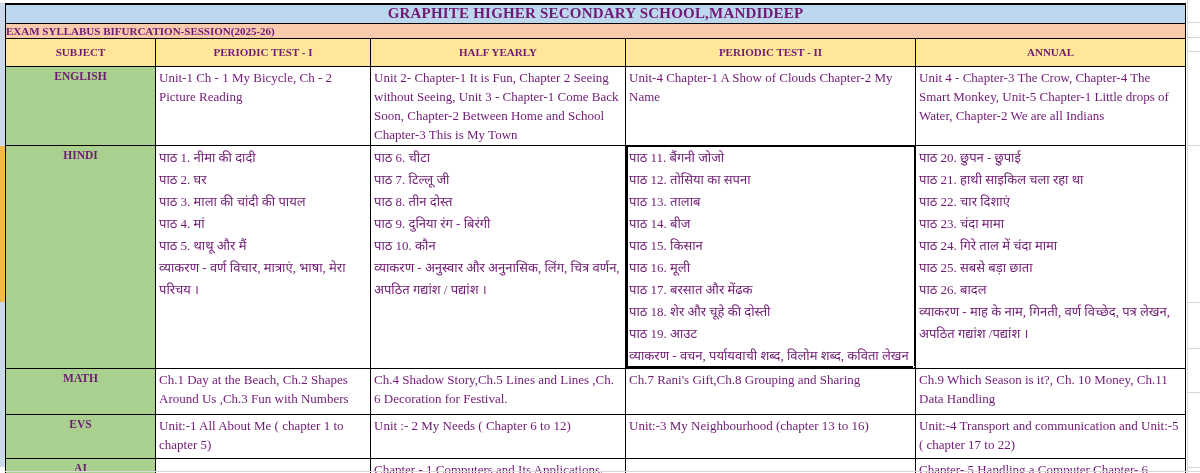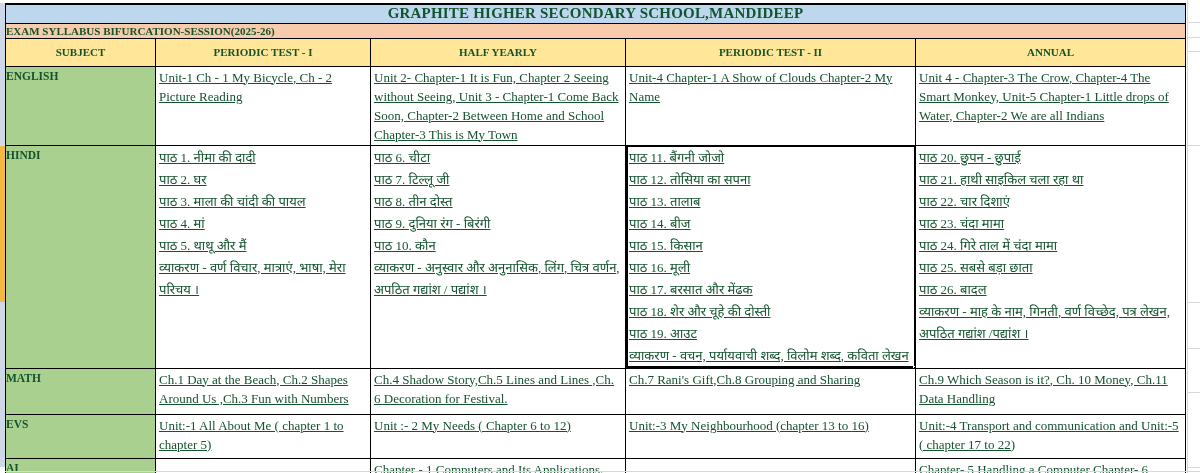--- a/index.html
+++ b/index.html
@@ -13,40 +13,40 @@
   
   .gridline { position:absolute; background:#d8d8d8; }
   .gl-v { width:1px; }
   .gl-h { height:1px; }
 
   table.syllabus {
     position:absolute; left:5px; top:3px;
     width:1180px; border-collapse:collapse; table-layout:fixed;
     border:1px solid #000; border-top:2px solid #000; border-bottom:2px solid #000;
   }
-  td, th { border:1px solid #000; color:#14532d; overflow:hidden; }
+  td, th { border:1px solid #000; color:#701a75; overflow:hidden; }
 
   tr.r-title  { height:19px; }
   tr.r-sub    { height:15px; }
   tr.r-class  { height:14px; }
   tr.r-head   { height:28px; }
   tr.r-english{ height:78px; }
   tr.r-hindi  { height:157px;margin-top:23px; }
   tr.r-math   { height:46px;margin-left:24px; }
   tr.r-evs    { height:44px; }
   tr.r-ai     { height:74px;margin-top:12px; }
 
   .c-title { background:#bdd7ee; text-align:center; font-weight:bold; font-size:15px; letter-spacing:0.2px; }
   .c-band  { background:#f8cbad; text-align:left; font-weight:bold; font-size:11px; }
   .c-head  { background:#ffe699; text-align:center; font-weight:bold; font-size:11px; vertical-align:middle; }
-  .c-subject { background:#a9d08e; text-align:left; font-weight:bold; font-size:11.5px; vertical-align:top; padding-top:3px; }
+  .c-subject { background:#a9d08e; text-align:center; font-weight:bold; font-size:11.5px; vertical-align:top; padding-top:3px; }
 
   .c-body {
     background:#ffffff; vertical-align:top; text-align:left;
-    padding:1px 4px 1px 3px; font-size:13px; line-height:19px;text-decoration:underline;
+    padding:1px 4px 1px 3px; font-size:13px; line-height:19px;
   }
   .c-hindi {
     white-space:pre-line; font-size:13px; line-height:22px;
     font-family:"Liberation Serif", serif;
   }
   .c-selected { position:relative; outline:2px solid #000; outline-offset:-2px; }
   .fill-handle { position:absolute; right:-3px; bottom:-3px; width:5px; height:5px; background:#000; border:1px solid #fff; }
 </style>
 </head>
 <body>

